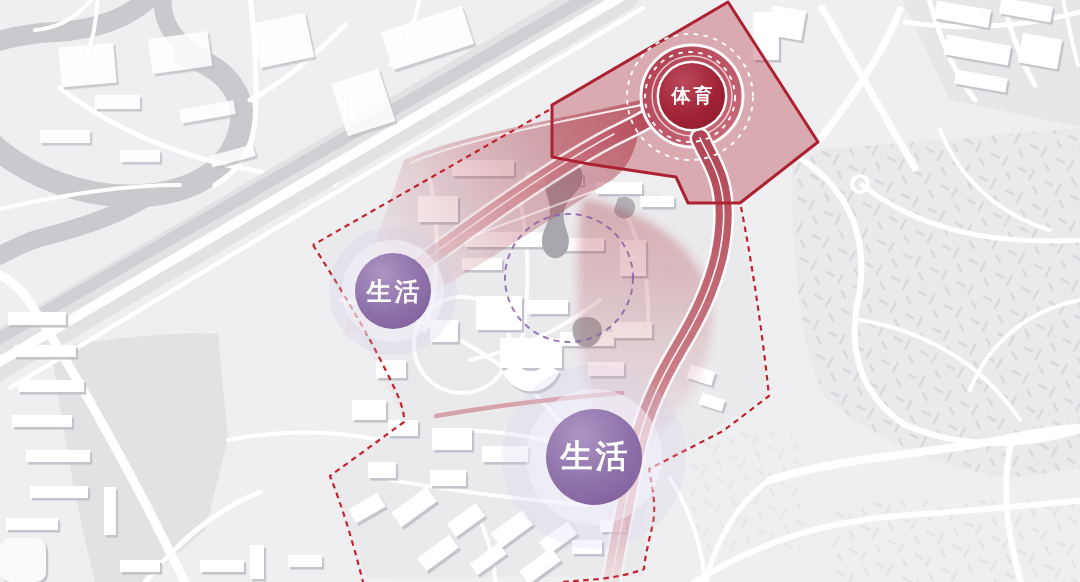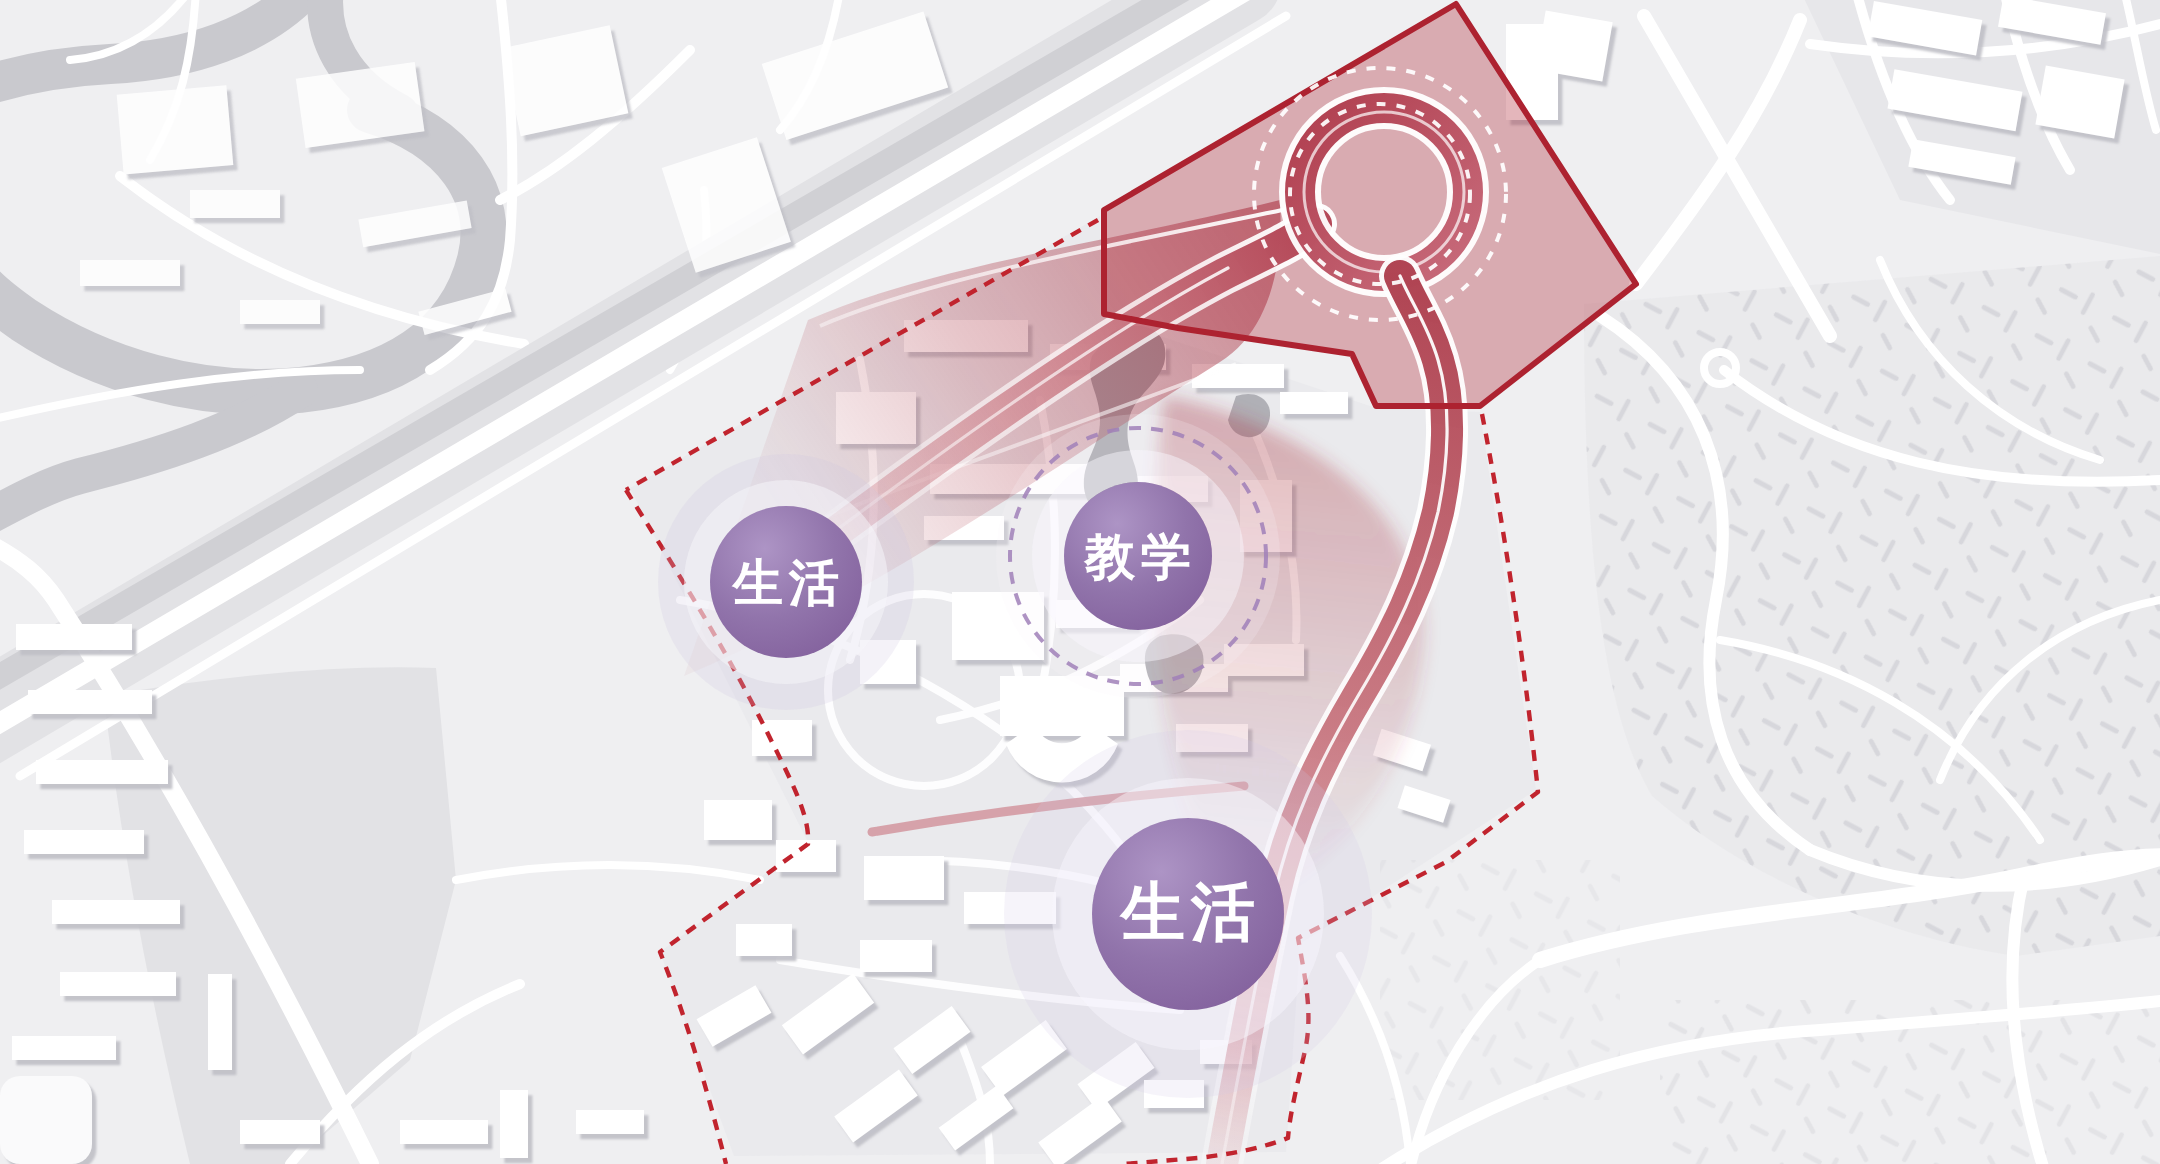--- a/index.html
+++ b/index.html
@@ -262,22 +262,22 @@
     <path d="M741,207 C751,258 762,328 769,396 L723,431 L649,469 C653,491 656,506 653,523 C649,541 645,556 644,569 C631,574 616,577 599,579 L562,582"></path>
   </g>
 
   <g fill="none" stroke="#ffffff" stroke-width="2" stroke-dasharray="4.5 5.5" opacity="0.92">
     <circle cx="690" cy="97" r="45"></circle>
     <circle cx="690" cy="97" r="63"></circle>
   </g>
   <circle cx="569" cy="278" r="64" fill="none" stroke="#8a63a8" stroke-width="2" stroke-dasharray="6 5" opacity="0.85"></circle>
 </svg>
 
+<div class="zone-bubble zb-red" id="bubble-sports">
+  <span>体育</span>
+</div>
 <div class="zone-bubble zb-purple" id="bubble-living-west">
   <span>生活</span>
 </div>
-<div class="zone-bubble zb-purple" id="bubble-teaching">
-  <span>教学</span>
-</div>
 <div class="zone-bubble zb-purple" id="bubble-living-south">
   <span>生活</span>
 </div>
 </div>
 
 </body></html>

